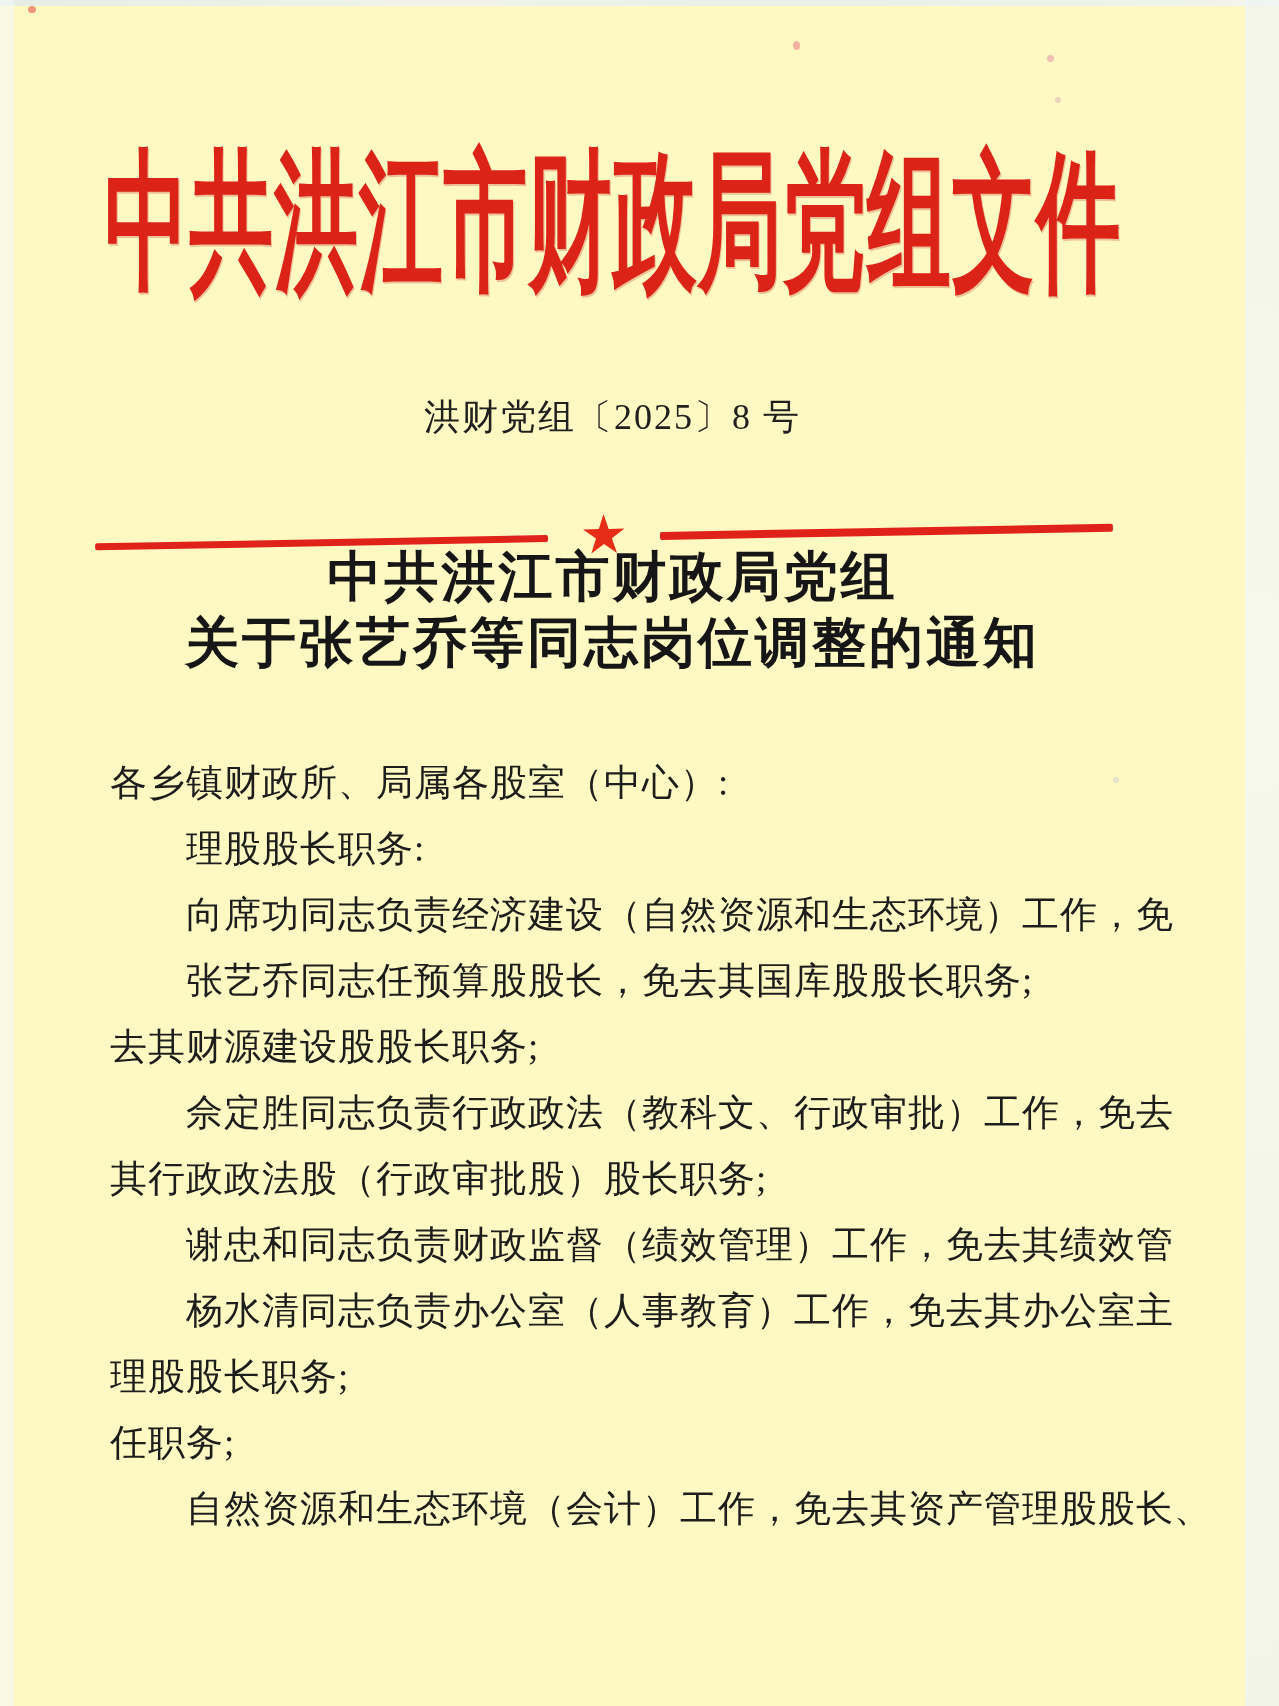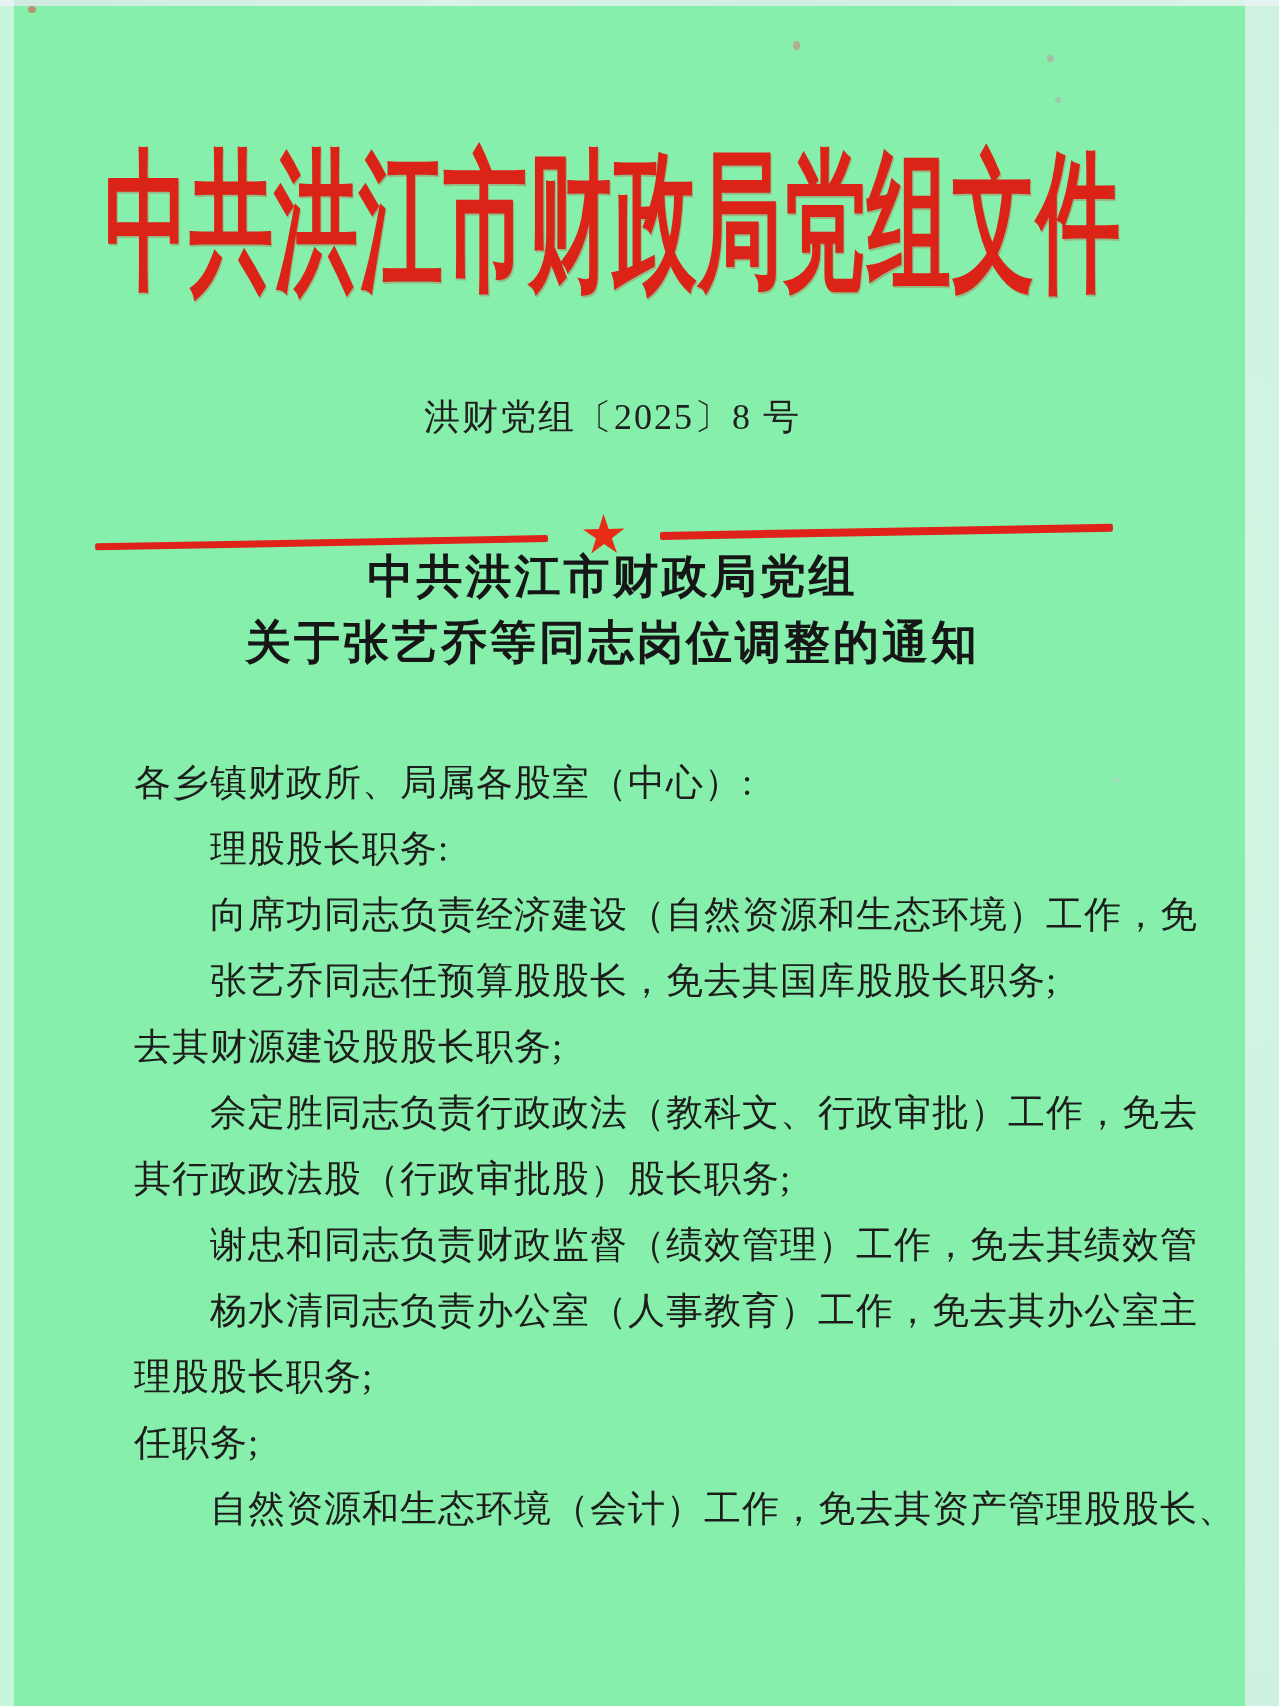--- a/index.html
+++ b/index.html
@@ -4,21 +4,21 @@
 <style>
   html, body {
     margin: 0;
     padding: 0;
     background: #ffffff;
   }
   .page {
     position: relative;
     width: 1279px;
     height: 1706px;
-    background: #86efac;
+    background: #fef9c3;
     overflow: hidden;
     font-family: "Liberation Serif", "DejaVu Serif", serif;
   }
   
   .scan-top-strip {
     position: absolute; left: 0; top: 0; width: 1279px; height: 6px;
     background: linear-gradient(90deg, #e1eaed 0%, #edf3f5 35%, #e4edf0 60%, #eef4f6 100%);
     opacity: .8;
   }
   .scan-right-band {
@@ -89,35 +89,35 @@
 
   
   .title-block {
     position: absolute; top: 543px; left: 0; width: 1225px;
     text-align: center;
     font-family: "Liberation Sans", "DejaVu Sans", sans-serif;
     font-weight: bold;
     color: #161616;
   }
   .title-line {
-    font-size: 46px;
+    font-size: 54px;
     line-height: 66px;
     letter-spacing: 3px;
     white-space: nowrap;
   }
 
   
   .body-block {
     position: absolute; left: 110px; top: 750px; width: 1080px;
     font-size: 37px;
     line-height: 66px;
     letter-spacing: 1px;
     color: #1d1d1c;
   }
-  .body-line { white-space: nowrap; margin-left: 24px; }
+  .body-line { white-space: nowrap; }
   .body-line.indent { padding-left: 76px; }
 </style>
 </head>
 <body>
 
 <div class="page">
 
   <div class="scan-top-strip"></div>
   <div class="scan-right-band"></div>
   <div class="scan-left-band"></div>

